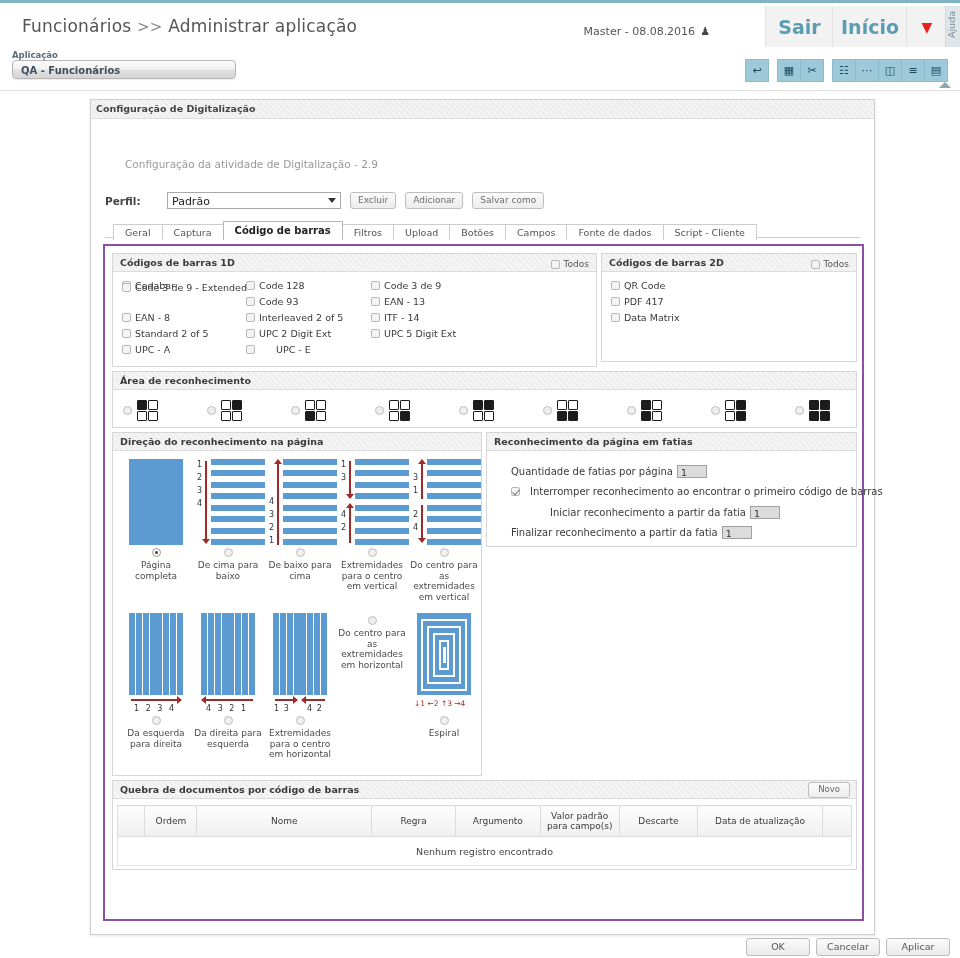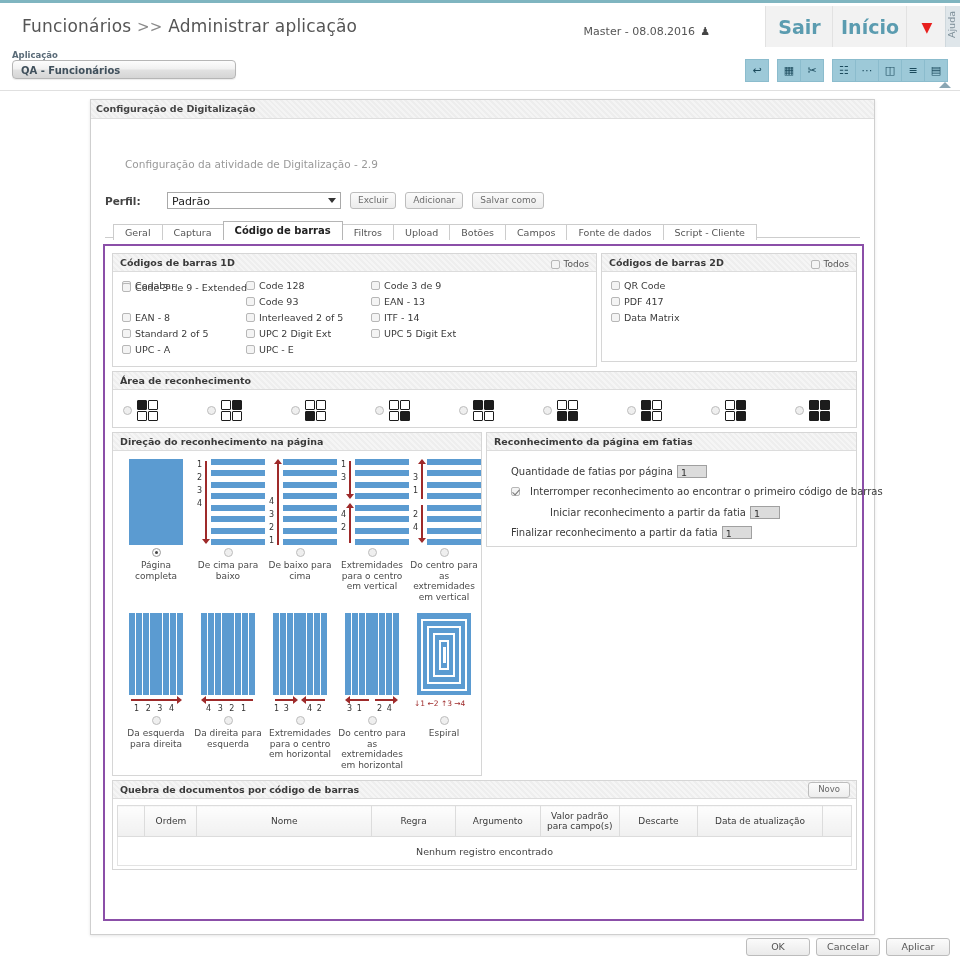--- a/index.html
+++ b/index.html
@@ -239,21 +239,21 @@
           <span>Code 93</span>
         </div>
       <div class="cbrow" style="left:133px;top:58px;">
           <span class="cbx"></span>
           <span>Interleaved 2 of 5</span>
         </div>
       <div class="cbrow" style="left:133px;top:74px;">
           <span class="cbx"></span>
           <span>UPC 2 Digit Ext</span>
         </div>
-      <div class="cbrow" style="left:133px;top:90px;">
+      <div class="cbrow" style="left:133px;top:90px;gap:17px;">
           <span class="cbx"></span>
           <span>UPC - E</span>
         </div>
 
       <div class="cbrow" style="left:258px;top:26px;">
           <span class="cbx"></span>
           <span>Code 3 de 9</span>
         </div>
       <div class="cbrow" style="left:258px;top:42px;">
           <span class="cbx"></span>
@@ -540,38 +540,20 @@
           <div class="hline" style="left:36px;top:86px;width:20px;"></div>
           <div style="position:absolute;left:32px;top:83px;width:0;height:0;border-top:4px solid transparent;border-bottom:4px solid transparent;border-right:5px solid #9e2a2a;"></div>
           <div class="seqnum" style="left:5px;top:91px;letter-spacing:1px;">1 3</div>
           <div class="seqnum" style="left:38px;top:91px;letter-spacing:1px;">4 2</div>
         </div>
         <div class="radio dirradio"></div>
         <div class="dirlbl">Extremidades para o centro em horizontal</div>
       </div>
 
       <div class="dirbox" style="left:223px;top:180px;">
-        <div style="position:relative;width:62px;height:100px;margin:0 auto;">
-          <div class="vstripes" style="position:absolute;left:4px;top:0;">
-              <i></i>
-              <i></i>
-              <i></i>
-              <i></i>
-              <i></i>
-              <i></i>
-              <i></i>
-              <i></i>
-            </div>
-          <div class="hline" style="left:8px;top:86px;width:20px;"></div>
-          <div style="position:absolute;left:4px;top:83px;width:0;height:0;border-top:4px solid transparent;border-bottom:4px solid transparent;border-right:5px solid #9e2a2a;"></div>
-          <div class="hline" style="left:34px;top:86px;width:20px;"></div>
-          <div style="position:absolute;left:52px;top:83px;width:0;height:0;border-top:4px solid transparent;border-bottom:4px solid transparent;border-left:5px solid #9e2a2a;"></div>
-          <div class="seqnum" style="left:6px;top:91px;letter-spacing:1px;">3 1</div>
-          <div class="seqnum" style="left:36px;top:91px;letter-spacing:1px;">2 4</div>
-        </div>
         <div class="radio dirradio"></div>
         <div class="dirlbl">Do centro para as extremidades em horizontal</div>
       </div>
 
       <div class="dirbox" style="left:295px;top:180px;">
         <div style="position:relative;width:62px;height:100px;margin:0 auto;">
           <div style="position:absolute;left:4px;top:0;width:54px;height:82px;background:#5b9bd1;"></div>
           <div style="position:absolute;left:8px;top:6px;width:46px;height:72px;border:2px solid #fff;box-sizing:border-box;"></div>
           <div style="position:absolute;left:14px;top:13px;width:34px;height:58px;border:2px solid #fff;box-sizing:border-box;"></div>
           <div style="position:absolute;left:20px;top:20px;width:22px;height:44px;border:2px solid #fff;box-sizing:border-box;"></div>

